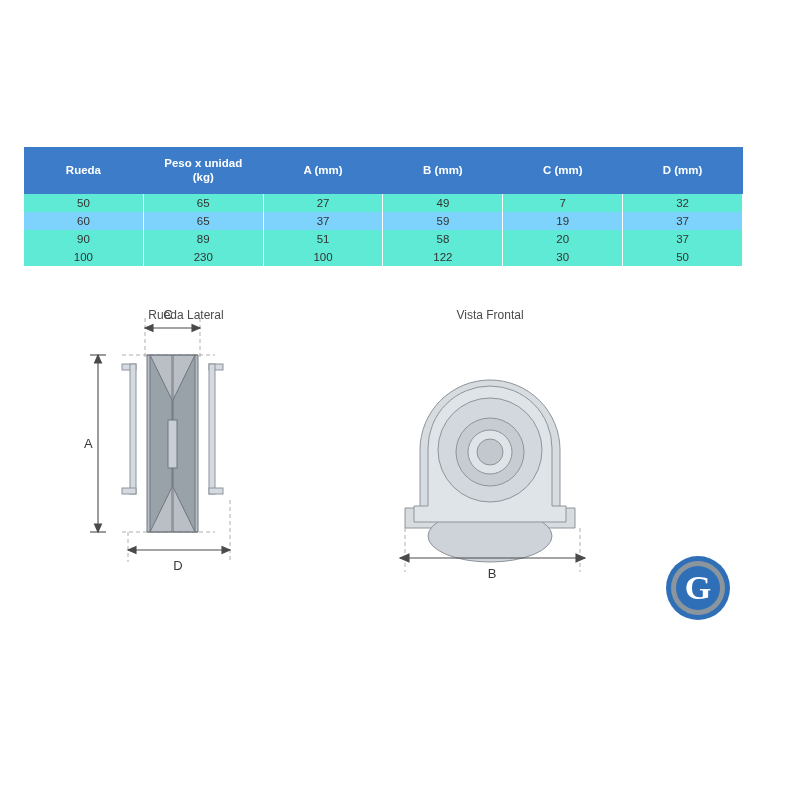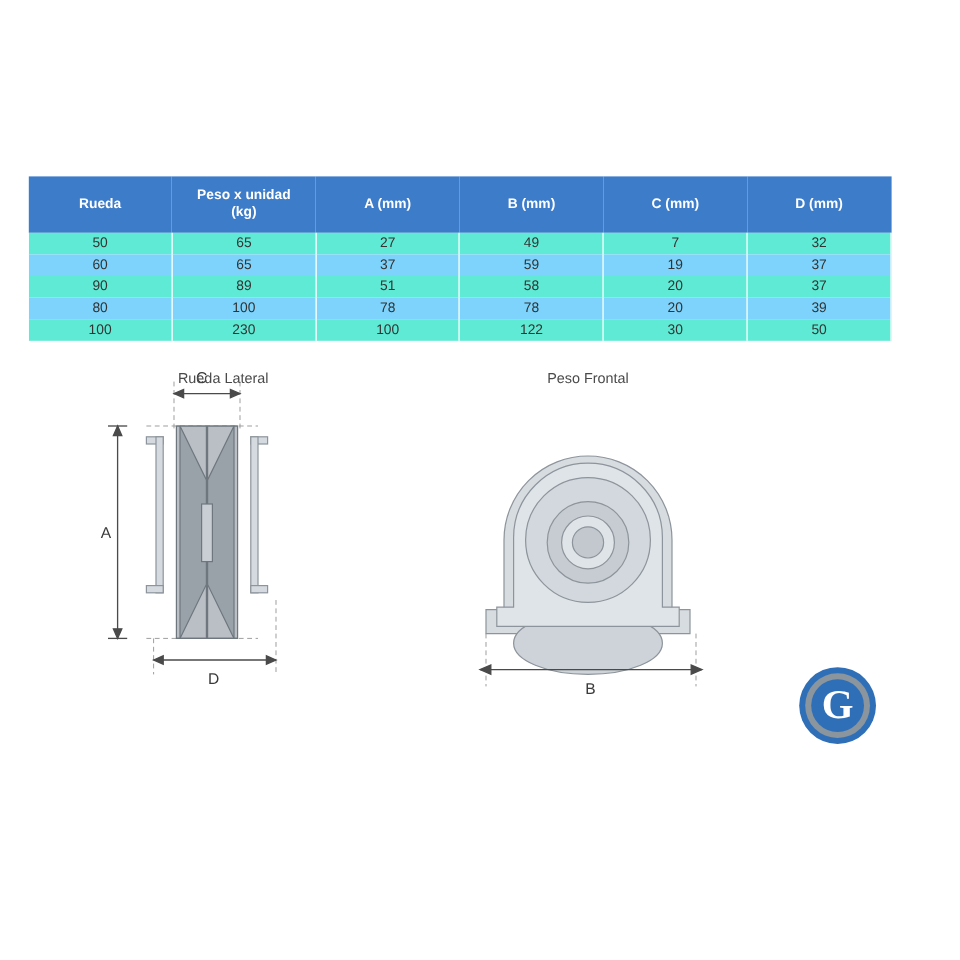--- a/index.html
+++ b/index.html
@@ -125,28 +125,20 @@
         <td>37</td>
       </tr>
       <tr class="odd">
         <td>90</td>
         <td>89</td>
         <td>51</td>
         <td>58</td>
         <td>20</td>
         <td>37</td>
       </tr>
-      <tr class="even">
-        <td>80</td>
-        <td>100</td>
-        <td>78</td>
-        <td>78</td>
-        <td>20</td>
-        <td>39</td>
-      </tr>
       <tr class="odd">
         <td>100</td>
         <td>230</td>
         <td>100</td>
         <td>122</td>
         <td>30</td>
         <td>50</td>
       </tr>
     </tbody>
   </table>
@@ -235,21 +227,21 @@
         <line x1="400" y1="258" x2="585" y2="258"></line>
         <polygon points="400,258 409,254.2 409,261.8"></polygon>
         <polygon points="585,258 576,254.2 576,261.8"></polygon>
       </g>
       <text x="492" y="278" font-family="Liberation Sans, sans-serif" font-size="13" fill="#3a3a3a" text-anchor="middle">B</text>
     </g>
   </svg>
 </div>
 
 <div class="caption" id="caption-lateral">Rueda Lateral</div>
-<div class="caption" id="caption-frontal">Peso Frontal</div>
+<div class="caption" id="caption-frontal">Vista Frontal</div>
 
 <div id="logo">
   <svg width="66" height="66" viewBox="0 0 66 66">
     <circle cx="33" cy="33" r="32" fill="#2f6fb8"></circle>
     <circle cx="33" cy="33" r="27" fill="#8a959e"></circle>
     <circle cx="33" cy="33" r="22" fill="#2f6fb8"></circle>
   </svg>
   <div class="letter">G</div>
 </div>
 

